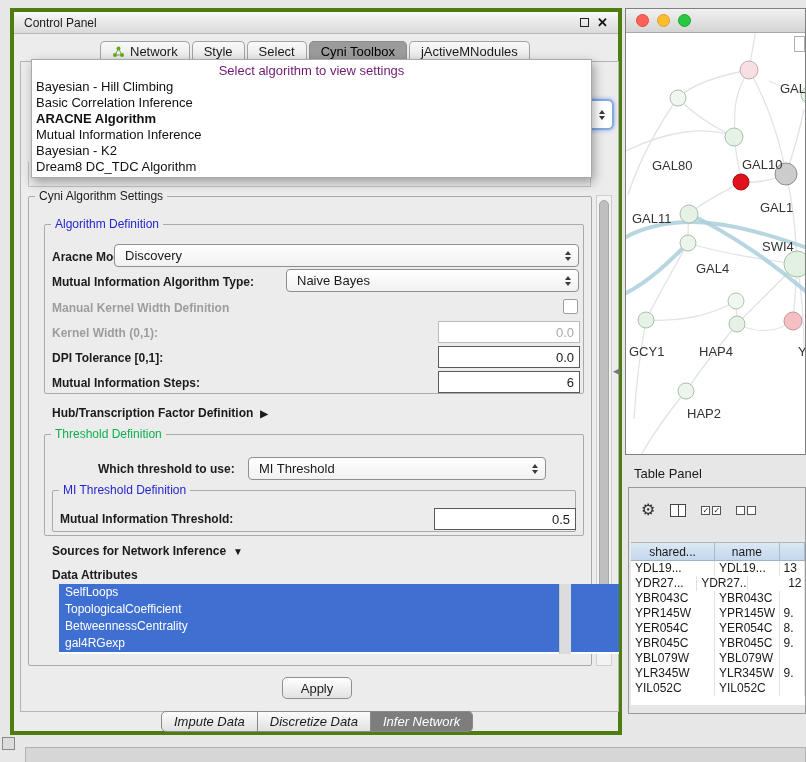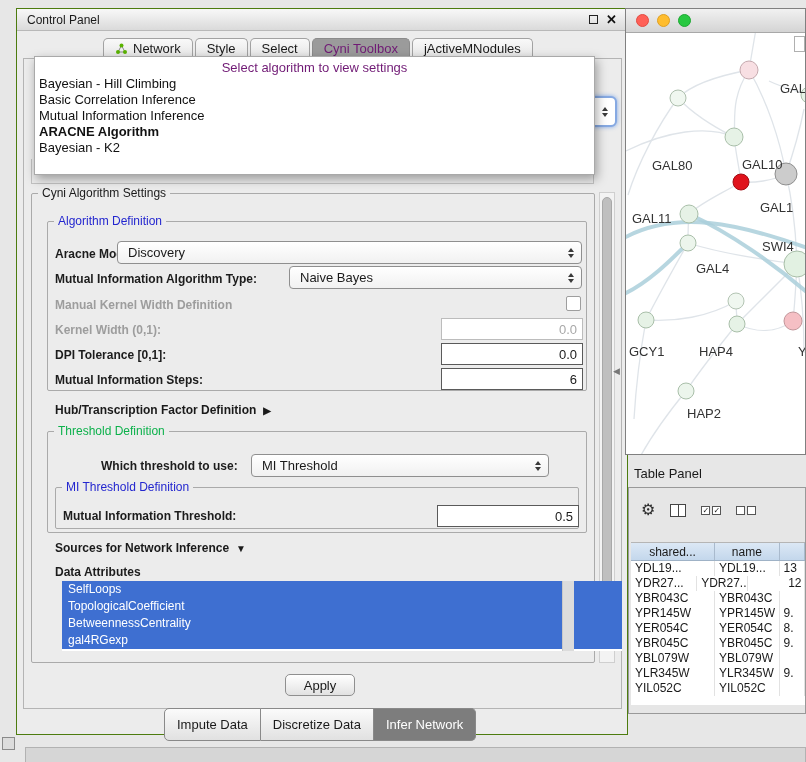--- a/index.html
+++ b/index.html
@@ -7,42 +7,42 @@
   body {
     position: relative;
     background: #e7e7e7;
     font-family: "Liberation Sans", sans-serif;
     overflow: hidden;
     color: #1a1a1a;
   }
 
   
   #control-window {
-    position: absolute; left: 16px; top: 8px; width: 612px; height: 727px;
-    background: #ececec; border: 1px solid #4d7c0f;
+    position: absolute; left: 10px; top: 8px; width: 612px; height: 727px;
+    background: #ececec; border: 4px solid #4d7c0f;
   }
   .titlebar {
     position: absolute; top: 0; left: 0; right: 0; height: 22px;
     background: linear-gradient(#f8f8f8, #dadada);
     border-bottom: 1px solid #b8b8b8;
     display: flex; align-items: center; padding: 0 10px; font-size: 12px;
   }
   .titlebar .controls { margin-left: auto; display: flex; gap: 8px; align-items: center; }
   .float-box { width: 9px; height: 9px; border: 1.5px solid #222; background: transparent; }
   .close-x { font-size: 13px; font-weight: bold; line-height: 1; color: #111; }
 
   .tabstrip { position: absolute; top: 29px; left: 86px; display: flex; align-items: flex-end; gap: 2px; }
   .tab {
     height: 21px; padding: 2px 11px 3px;
     border: 1px solid #a2a2a2; border-bottom: none;
     border-radius: 5px 5px 0 0;
     background: linear-gradient(#f9f9f9, #e5e5e5);
     font-size: 13px; display: flex; align-items: center; gap: 5px; white-space: nowrap;
   }
-  .tab.selected { background: #9b9b9b; color: #701a75; border-color: #8b8b8b; }
+  .tab.selected { background: #9b9b9b; color: #000000; border-color: #8b8b8b; }
 
   .content-pane {
     position: absolute; top: 49px; left: 6px; width: 599px; height: 651px;
     border: 1px solid #b4b4b4; background: #ececec;
   }
 
   
   .frag-bottom { position: absolute; left: 14px; top: 174px; width: 562px; border-top: 1px solid #c2c2c2; z-index: 1; }
   .frag-left { position: absolute; left: 14px; top: 150px; height: 25px; border-left: 1px solid #c2c2c2; z-index: 1; }
   .frag-right { position: absolute; left: 576px; top: 150px; height: 25px; border-left: 1px solid #c2c2c2; z-index: 1; }
@@ -107,21 +107,21 @@
   .main-scrollbar .thumb { position: absolute; left: 2px; top: 4px; width: 10px; height: 445px;
     background: #bfbfbf; border: 1px solid #a8a8a8; border-radius: 5px; }
 
   .apply-btn {
     position: absolute; left: 268px; top: 665px; width: 70px; height: 22px;
     border: 1px solid #8f8f8f; border-radius: 5px;
     background: linear-gradient(#ffffff, #e2e2e2);
     font-size: 13px; display: flex; align-items: center; justify-content: center;
   }
 
-  .bottom-tab-bar { position: absolute; left: 147px; top: 699px; height: 33px; display: flex; }
+  .bottom-tab-bar { position: absolute; left: 147px; top: 699px; height: 21px; display: flex; font-style: italic; }
   .seg {
     padding: 2px 12px; border: 1px solid #898989; border-left: none;
     background: linear-gradient(#fbfbfb, #e1e1e1); font-size: 13px;
     display: flex; align-items: center; white-space: nowrap;
   }
   .seg:first-child { border-left: 1px solid #898989; border-radius: 5px 0 0 5px; }
   .seg:last-child { border-radius: 0 5px 5px 0; }
   .seg.selected { background: #7d7d7d; color: #ffffff; }
 
   
@@ -213,23 +213,24 @@
     <span class="updown">
         <i class="up"></i>
         <i class="dn"></i>
       </span>
   </div>
 
   <div class="popup">
     <div class="ph">Select algorithm to view settings</div>
   <div class="menu-item">Bayesian - Hill Climbing</div>
       <div class="menu-item">Basic Correlation Inference</div>
+      <div class="menu-item sel">ARACNE Algorithm</div>
       <div class="menu-item">Mutual Information Inference</div>
-      <div class="menu-item sel">ARACNE Algorithm</div>
       <div class="menu-item">Bayesian - K2</div>
+      <div class="menu-item">Dream8 DC_TDC Algorithm</div>
     </div>
 
   <div class="group" style="left:14px; top:184px; width:564px; height:470px;">
     <span class="glabel">Cyni Algorithm Settings</span>
   </div>
   <div class="main-scrollbar">
     <div class="thumb"></div>
   </div>
 
   <div class="group" style="left:30px; top:212px; width:540px; height:170px;">

